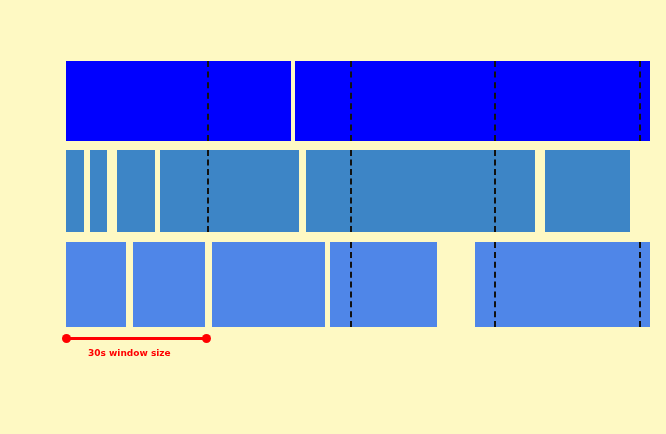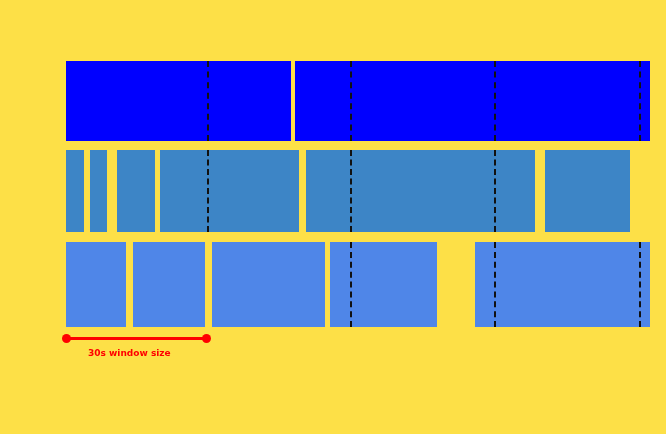--- a/index.html
+++ b/index.html
@@ -8,21 +8,21 @@
     padding: 0;
     background: #000000;
   }
   body {
     font-family: "DejaVu Sans", "Liberation Sans", sans-serif;
   }
   #figure {
     position: relative;
     width: 666px;
     height: 434px;
-    background: #fde047;
+    background: #fef9c3;
     overflow: hidden;
   }
   .plot-area {
     position: absolute;
     left: 0;
     top: 0;
     width: 666px;
     height: 434px;
   }
   .lane {

